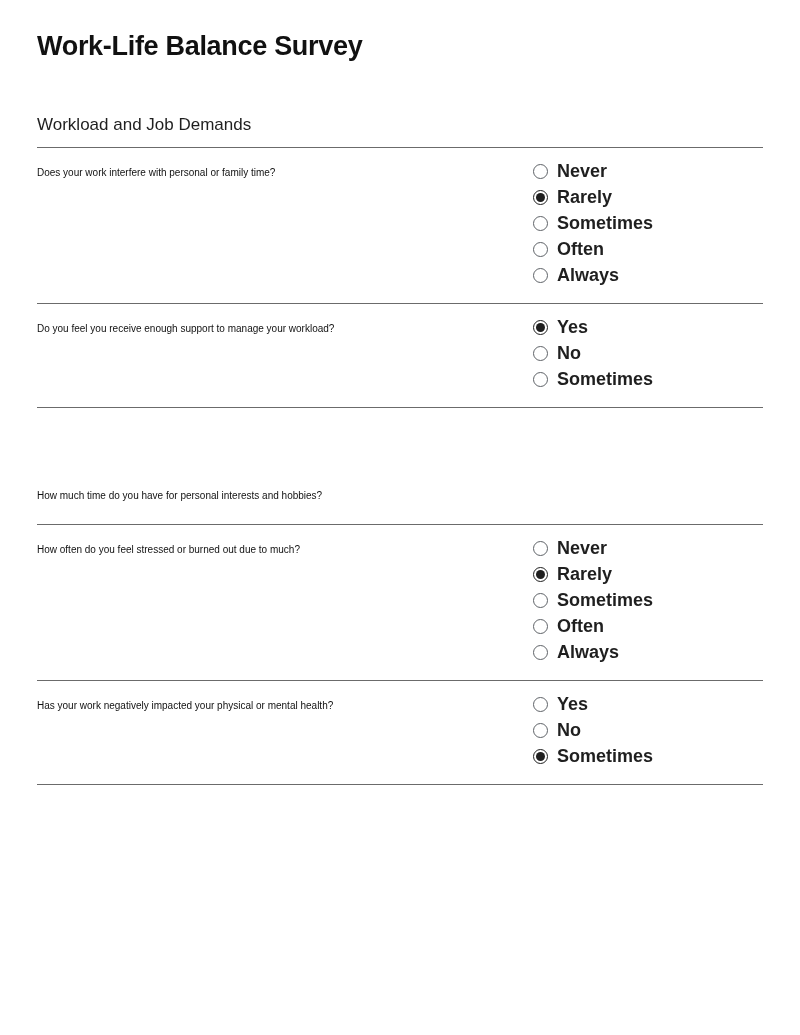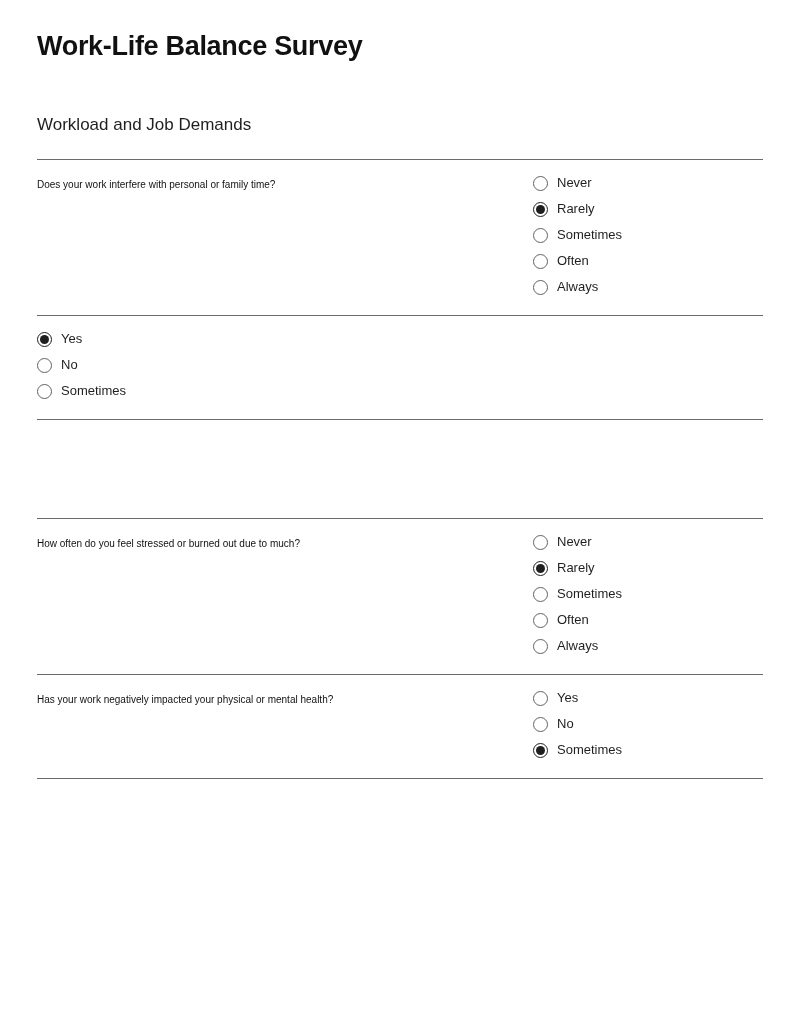--- a/index.html
+++ b/index.html
@@ -19,21 +19,21 @@
     letter-spacing: -0.3px;
     line-height: 32px;
     margin: 0 0 52px 0;
     color: #111111;
   }
   .section-title {
     font-size: 17px;
     font-weight: 400;
     line-height: 21px;
     margin: 0;
-    padding-bottom: 24px;
+    padding-bottom: 12px;
     border-bottom: 1px solid #6b6b6b;
     color: #1f1f1f;
   }
   .section + .section { margin-top: 63px; }
   .question {
     display: flex;
     align-items: flex-start;
     padding: 15px 0 20px 0;
     border-bottom: 1px solid #6b6b6b;
   }
@@ -68,23 +68,23 @@
   }
   .radio.selected { border-color: #1f1f1f; }
   .radio.selected::after {
     content: "";
     position: absolute;
     inset: 2px;
     border-radius: 50%;
     background: #1f1f1f;
   }
   .opt-label {
-    font-size: 13px;
+    font-size: 18px;
     line-height: 16px;
-    font-weight: 400;
+    font-weight: 700;
     color: #1f1f1f;
   }
 </style>
 </head>
 <body>
 
 <main class="page">
   <h1 class="title">Work-Life Balance Survey</h1>
   <div id="sections">
       <section class="section">
@@ -108,38 +108,40 @@
               <span class="radio"></span>
               <span class="opt-label">Often</span>
             </div>
             <div class="option">
               <span class="radio"></span>
               <span class="opt-label">Always</span>
             </div>
           </div>
         </div>
         <div class="question">
+          <div class="q-text">Do you feel you receive enough support to manage your workload?</div>
           <div class="options">
             <div class="option">
               <span class="radio selected"></span>
               <span class="opt-label">Yes</span>
             </div>
             <div class="option">
               <span class="radio"></span>
               <span class="opt-label">No</span>
             </div>
             <div class="option">
               <span class="radio"></span>
               <span class="opt-label">Sometimes</span>
             </div>
           </div>
         </div>
       </section>
       <section class="section">
         <div class="question">
+          <div class="q-text">How much time do you have for personal interests and hobbies?</div>
         </div>
         <div class="question">
           <div class="q-text">How often do you feel stressed or burned out due to much?</div>
           <div class="options">
             <div class="option">
               <span class="radio"></span>
               <span class="opt-label">Never</span>
             </div>
             <div class="option">
               <span class="radio selected"></span>

